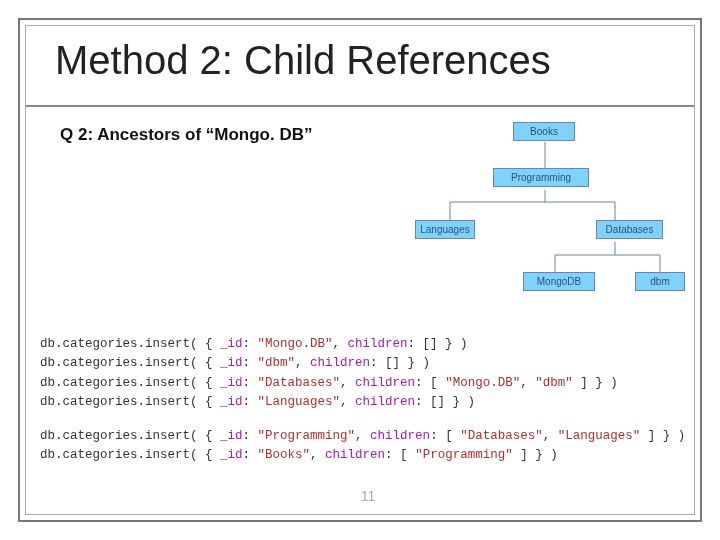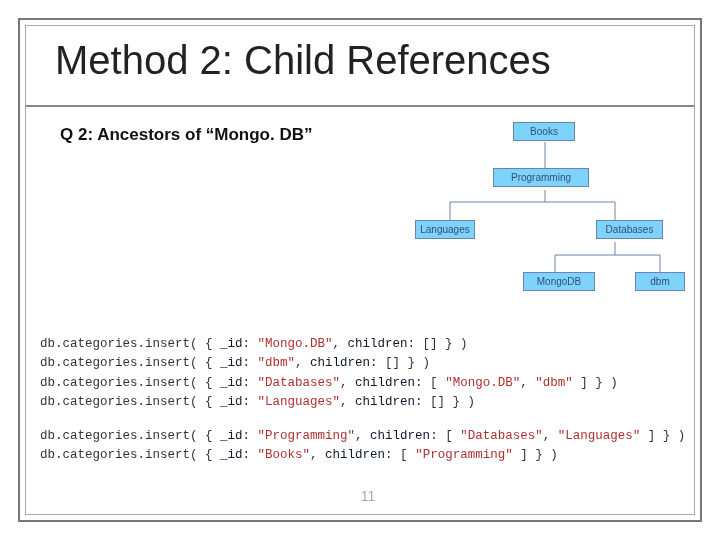--- a/index.html
+++ b/index.html
@@ -94,21 +94,21 @@
     position: absolute;
     left: 40px;
     top: 335px;
     right: 30px;
     font-family: "Courier New", monospace;
     font-size: 12.5px;
     color: #333;
     line-height: 1.55;
     white-space: pre;
   }
-  .code .kw  { color: #0f172a; }   
+  .code .kw  { color: #a21caf; }   
   .code .str { color: #b03030; }   
   .code .gap { display:block; height: 14px; }
 
   .page-num {
     position: absolute;
     bottom: 36px;
     left: 0;
     width: 720px;
     text-align: center;
     font-size: 14px;

